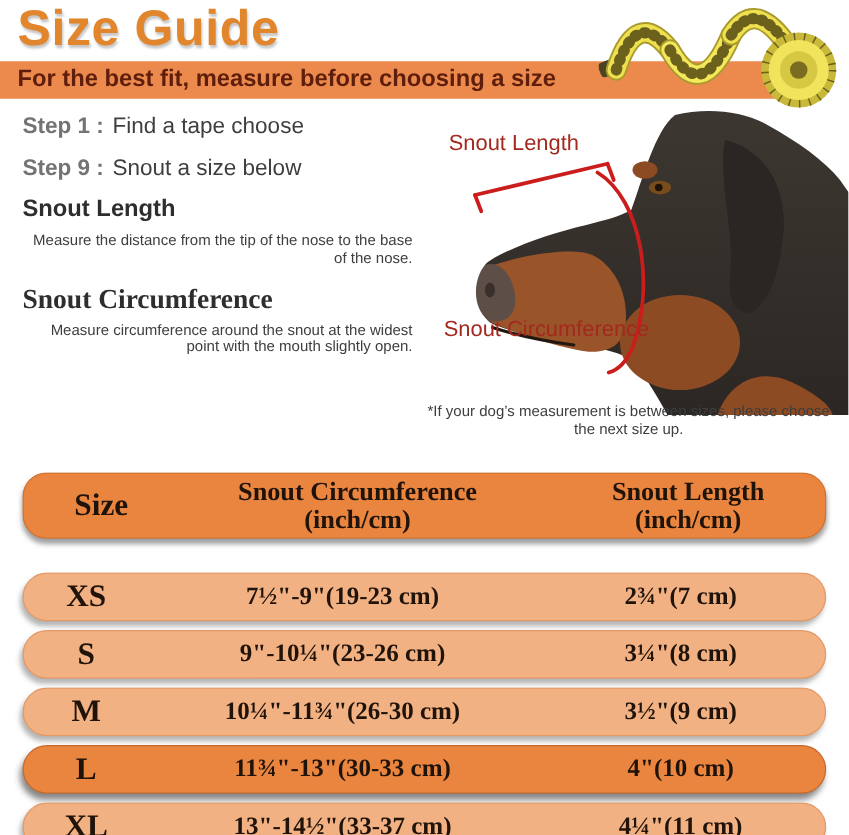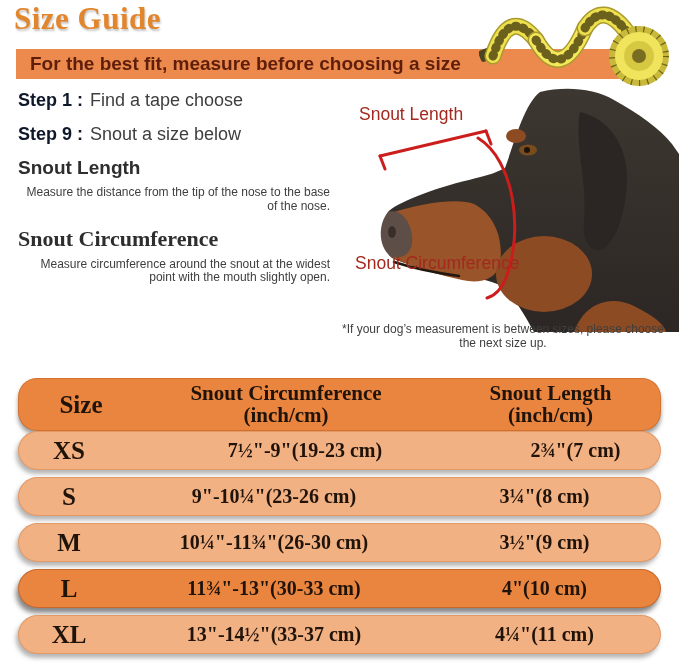--- a/index.html
+++ b/index.html
@@ -3,38 +3,37 @@
 <meta charset="utf-8">
 <style>
   * { margin:0; padding:0; box-sizing:border-box; }
   html,body { background:#fff; }
   .page {
     position:relative; width:679px; height:668px; background:#ffffff;
     overflow:hidden; font-family:"Liberation Sans", sans-serif;
   }
   
   .title {
-    position:absolute; left:14px; top:1px; font-size:31px; font-weight:bold;
+    position:absolute; left:14px; top:1px; font-size:40px; font-weight:bold;
     color:var(--title-orange); letter-spacing:0.5px;
     text-shadow:1px 2px 2px rgba(90,90,90,.35);
-    font-family:Liberation Serif, serif;
   }
   .banner {
-    position:absolute; left:16px; top:49px; width:621px; height:30px;
+    position:absolute; left:0; top:49px; width:621px; height:30px;
     background:var(--banner-bg); z-index:1;text-align:right;
   }
   .banner-text {
     position:absolute; left:14px; top:4px; font-size:19px; font-weight:bold;
     color:var(--banner-text);
   }
   .tape { position:absolute; right:0; top:0; width:200px; height:92px; z-index:2; }
   
   .left-col { position:absolute; left:18px; top:90px; width:335px; color:var(--body-text); }
   .step { display:flex; margin-bottom:7px; font-size:18px; line-height:1.12; }
-  .step-label { font-weight:bold; white-space:nowrap; margin-right:7px; color:#0f172a; }
+  .step-label { font-weight:bold; white-space:nowrap; margin-right:7px; color:#737373; }
   .step-text { width:238px; }
   .sec-head-sans { font-size:19px; font-weight:bold; color:#2e2e2e; margin:13px 0 7px; }
   .sec-head-serif { font-family:"Liberation Serif", serif; font-size:22px; font-weight:bold; color:#2e2e2e; margin:12px 0 6px; }
   .para { font-size:12px; line-height:1.14; width:312px;text-align:right; }
   
   .dog { position:absolute; left:374px; top:84px; width:305px; height:248px; }
   .len-label { position:absolute; left:359px; top:104px; font-size:17.5px; color:var(--label-red); z-index:3; }
   .circ-label { position:absolute; left:355px; top:253px; font-size:17.5px; color:var(--label-red); z-index:3; }
   .note {
     position:absolute; left:333px; top:322px; width:340px; text-align:center;
@@ -49,21 +48,21 @@
     display:grid; grid-template-columns:100px 310px 1fr; align-items:center;padding-left:12px;
   }
   .th { text-align:center; font-size:21px; line-height:1.03; }
   .th-size { font-size:25px; }
   .t-row {
     height:39px; margin-top:7px; background:var(--row-peach); border-radius:20px;
     border:1px solid rgba(200,110,50,.35);
     box-shadow:-2px 4px 4px rgba(110,110,110,.5);
     display:grid; grid-template-columns:100px 310px 1fr; align-items:center;
   }
-  .t-row.first { margin-top:0;gap:31px; }
+  .t-row.first { margin-top:27px; }
   .t-row.highlight {
     background:var(--header-orange);
     border:1px solid rgba(160,70,20,.45);
     box-shadow:-2px 5px 5px rgba(70,70,70,.65);
   }
   .cell { text-align:center; font-size:20px; }
   .cell-size { font-size:25px; }
 </style>
 </head>
 <body>

